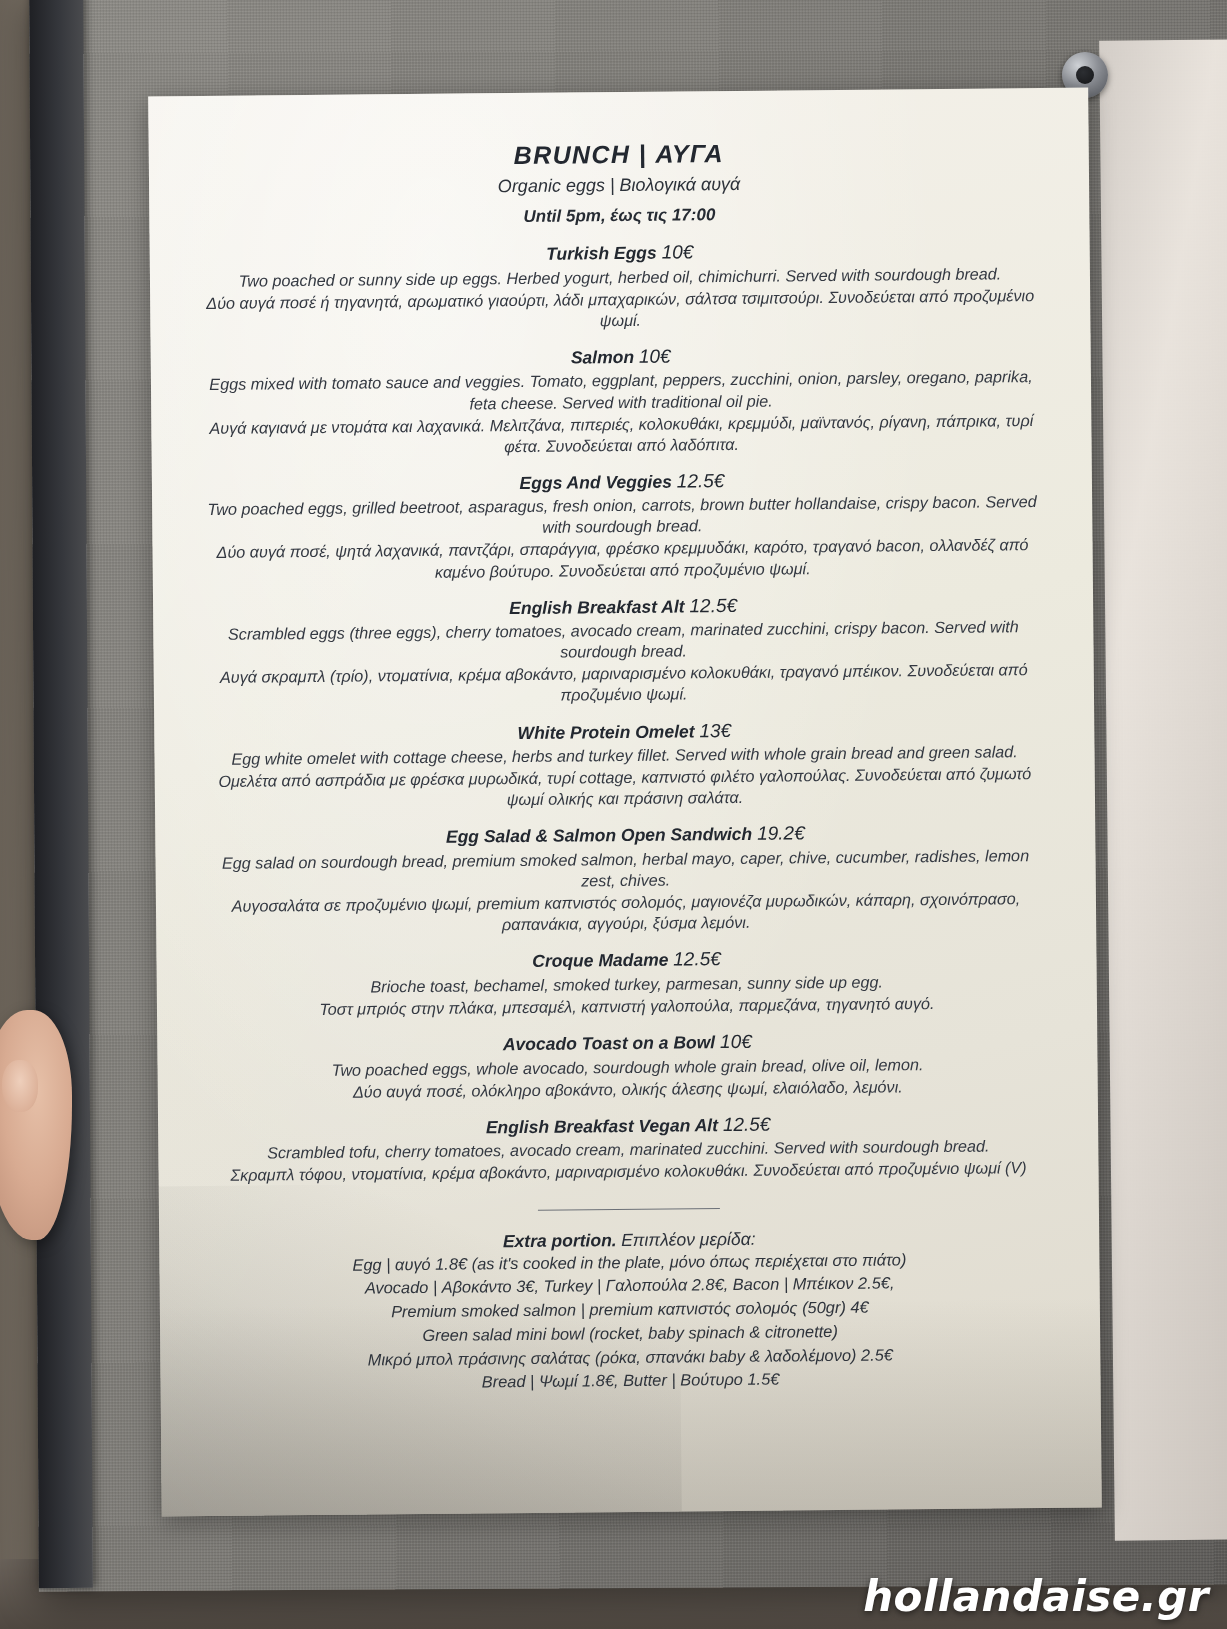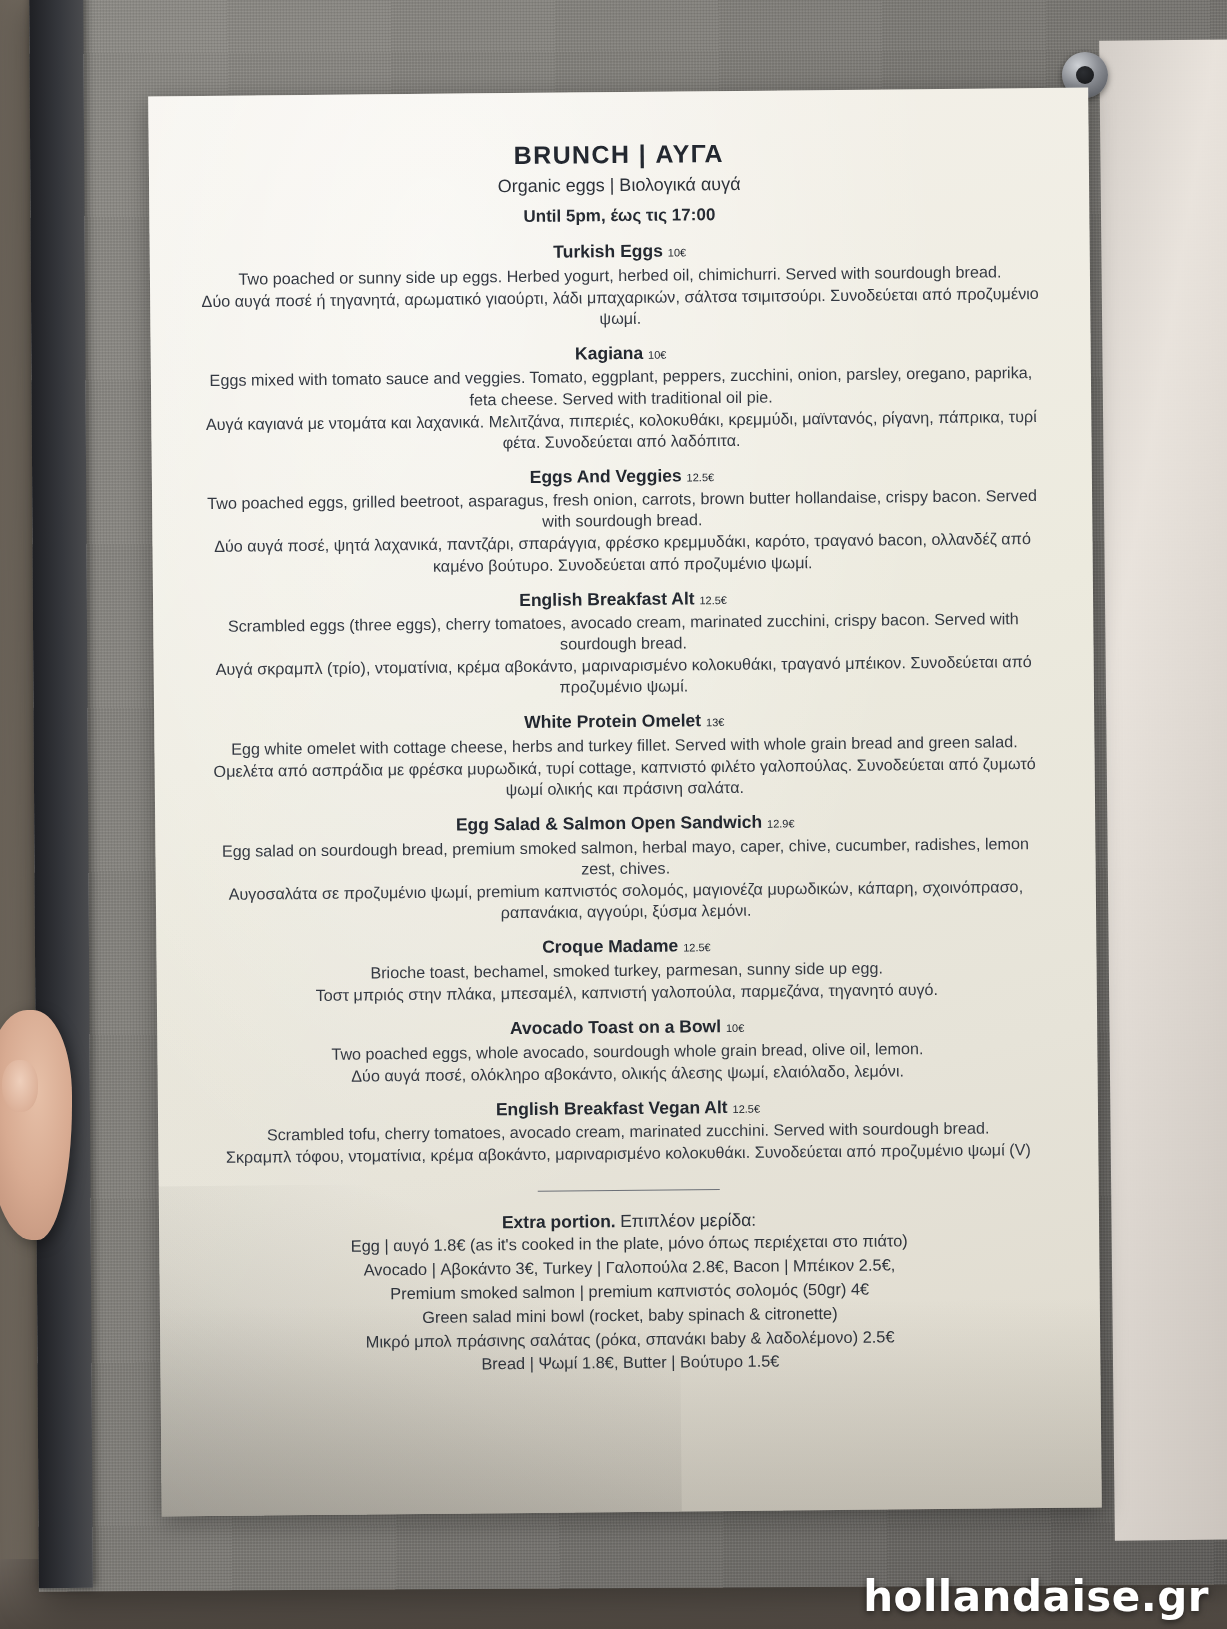--- a/index.html
+++ b/index.html
@@ -14,20 +14,21 @@
     background: #8e8b86;
     position: relative;
   }
 
   
   #scene {
     position: absolute;
     inset: 0;
     background:
       linear-gradient(160deg, #8a8681 0%, #7d7974 40%, #6e6a66 100%);
+    font-style: italic;
   }
   #table-surface {
     position: absolute;
     left: 0; top: 0; width: 70px; height: 1629px;
     background: linear-gradient(90deg, #6b6359 0%, #7b7266 60%, #5e564d 100%);
   }
   #table-bottom {
     position: absolute;
     left: 0; bottom: 0; width: 1227px; height: 70px;
     background: linear-gradient(180deg, #6a625a 0%, #4f4841 100%);
@@ -161,21 +162,21 @@
     margin: 0 0 13px 0;
   }
   .item-head {
     font-size: 17.5px;
     font-weight: bold;
     color: #232830;
     line-height: 1.35;
   }
   .item-price {
     font-weight: normal;
-    font-size: 11px;
+    font-size: 19px;
   }
   .item-desc {
     font-size: 16.2px;
     line-height: 1.30;
     color: #343942;
     margin-top: 1px;
     padding: 0 4px;
   }
   .divider {
     width: 182px;
@@ -242,21 +243,21 @@
         <div class="item-head">
           <span>Turkish Eggs</span>
           <span class="item-price">10€</span>
         </div>
         <div class="item-desc">Two poached or sunny side up eggs. Herbed yogurt, herbed oil, chimichurri. Served with sourdough bread.</div>
         <div class="item-desc gr">Δύο αυγά ποσέ ή τηγανητά, αρωματικό γιαούρτι, λάδι μπαχαρικών, σάλτσα τσιμιτσούρι. Συνοδεύεται από προζυμένιο ψωμί.</div>
       </div>
 
       <div class="item">
         <div class="item-head">
-          <span>Kagiana</span>
+          <span>Salmon</span>
           <span class="item-price">10€</span>
         </div>
         <div class="item-desc">Eggs mixed with tomato sauce and veggies. Tomato, eggplant, peppers, zucchini, onion, parsley, oregano, paprika, feta cheese. Served with traditional oil pie.</div>
         <div class="item-desc gr">Αυγά καγιανά με ντομάτα και λαχανικά. Μελιτζάνα, πιπεριές, κολοκυθάκι, κρεμμύδι, μαϊντανός, ρίγανη, πάπρικα, τυρί φέτα. Συνοδεύεται από λαδόπιτα.</div>
       </div>
 
       <div class="item">
         <div class="item-head">
           <span>Eggs And Veggies</span>
           <span class="item-price">12.5€</span>
@@ -279,21 +280,21 @@
           <span>White Protein Omelet</span>
           <span class="item-price">13€</span>
         </div>
         <div class="item-desc">Egg white omelet with cottage cheese, herbs and turkey fillet. Served with whole grain bread and green salad.</div>
         <div class="item-desc gr">Ομελέτα από ασπράδια με φρέσκα μυρωδικά, τυρί cottage, καπνιστό φιλέτο γαλοπούλας. Συνοδεύεται από ζυμωτό ψωμί ολικής και πράσινη σαλάτα.</div>
       </div>
 
       <div class="item">
         <div class="item-head">
           <span>Egg Salad &amp; Salmon Open Sandwich</span>
-          <span class="item-price">12.9€</span>
+          <span class="item-price">19.2€</span>
         </div>
         <div class="item-desc">Egg salad on sourdough bread, premium smoked salmon, herbal mayo, caper, chive, cucumber, radishes, lemon zest, chives.</div>
         <div class="item-desc gr">Αυγοσαλάτα σε προζυμένιο ψωμί, premium καπνιστός σολομός, μαγιονέζα μυρωδικών, κάπαρη, σχοινόπρασο, ραπανάκια, αγγούρι, ξύσμα λεμόνι.</div>
       </div>
 
       <div class="item">
         <div class="item-head">
           <span>Croque Madame</span>
           <span class="item-price">12.5€</span>
         </div>

